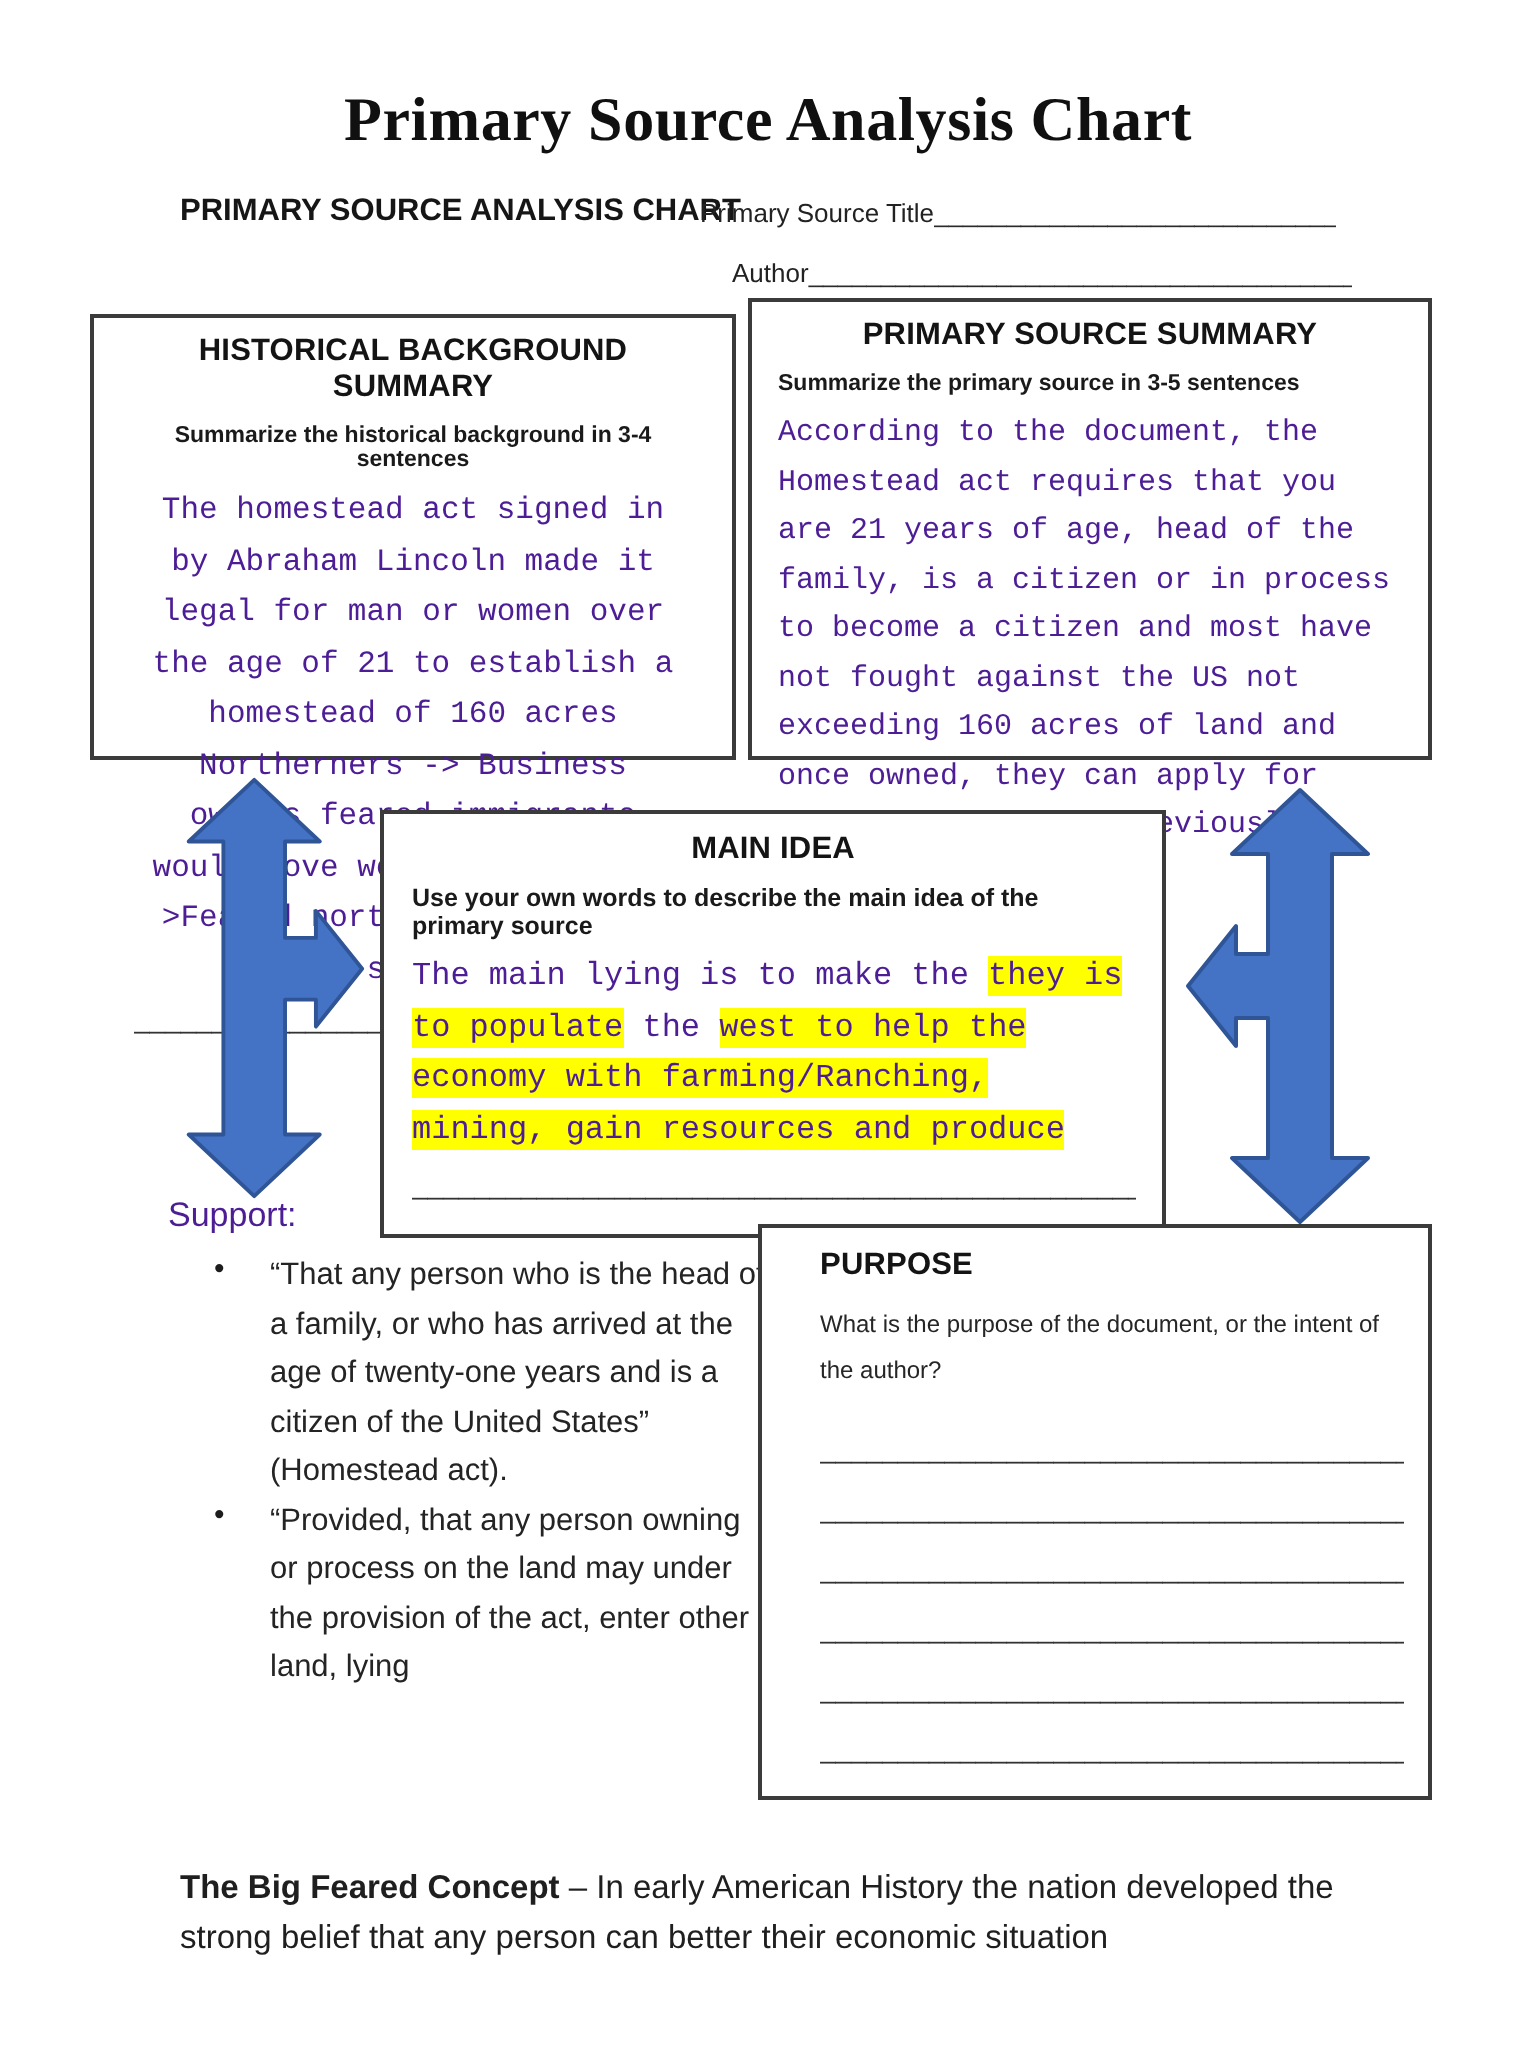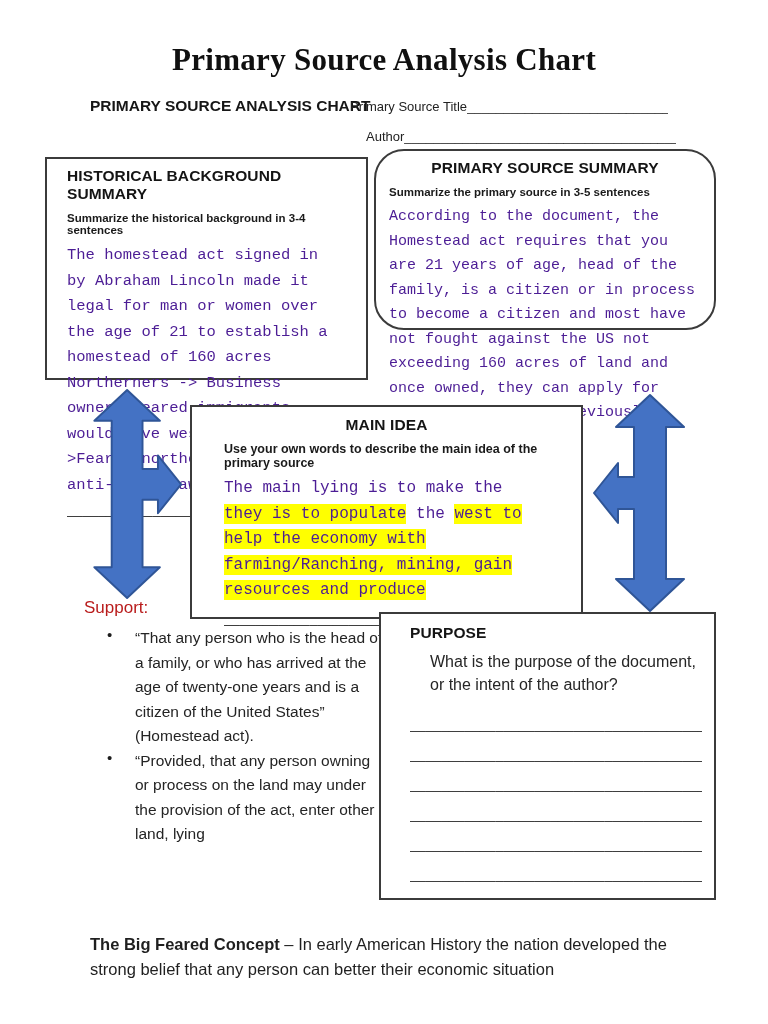--- a/index.html
+++ b/index.html
@@ -12,43 +12,43 @@
     font-family:"Liberation Serif","DejaVu Serif",serif;font-weight:bold;
     font-size:31px;color:#101010;letter-spacing:0.3px;
   }
   .hdr-label{position:absolute;left:90px;top:97px;font-size:15.5px;font-weight:bold;color:#161616;}
   .field-row{position:absolute;display:flex;font-size:13px;color:#222;}
   .field-title{left:350px;top:99px;width:318px;}
   .field-author{left:366px;top:129px;width:310px;text-align:right;}
   .uline{flex:1;overflow:hidden;white-space:nowrap;letter-spacing:0;color:#2a2a2a;}
 
   .box{position:absolute;border:2px solid #3b3b3b;background:#fff;box-sizing:border-box;}
-  #hist-box{left:45px;top:157px;width:323px;height:223px;padding:8px 20px;}
-  #src-box{left:374px;top:149px;width:342px;height:181px;padding:8px 13px;border-radius:30px;}
-  #main-box{left:190px;top:405px;width:393px;height:214px;padding:9px 32px;}
+  #hist-box{left:45px;top:157px;width:323px;height:223px;padding:8px 20px;text-align:center;}
+  #src-box{left:374px;top:149px;width:342px;height:231px;padding:8px 13px;}
+  #main-box{left:190px;top:405px;width:393px;height:214px;padding:9px 14px;}
   #purpose-box{left:379px;top:612px;width:337px;height:288px;padding:10px 12px;}
 
   .box-heading{font-size:15.5px;font-weight:bold;color:#141414;letter-spacing:0.1px;}
   .centered{text-align:center;}
   .instruction{font-size:11.5px;font-weight:bold;margin-top:9px;color:#1a1a1a;}
   .box-body{font-size:15.5px;line-height:25.5px;margin-top:7px;color:#4c1d95;font-family:Liberation Mono, monospace;}
   #src-box .box-body{font-size:15px;line-height:24.5px;}
   #main-box .instruction{font-weight:bold;font-size:12.5px;margin-top:8px;}
   #main-box .box-body{font-size:16px;line-height:25.5px;margin-top:6px;}
   .hl{padding:1px 0;}
 
   .blank-row{overflow:hidden;white-space:nowrap;font-size:14px;color:#333;}
   #hist-blank{width:298px;margin-top:3px;}
   #main-blank{width:362px;margin-top:6px;}
 
-  .purpose-q{font-size:16px;line-height:22.5px;margin-top:9px;color:#262626;margin-left:20px;}
+  .purpose-q{font-size:12px;line-height:22.5px;margin-top:9px;color:#262626;}
   .purpose-lines{margin-top:10px;}
   .purpose-line{height:30px;line-height:36px;overflow:hidden;white-space:nowrap;font-size:14px;color:#333;}
 
-  .support-label{position:absolute;left:84px;top:598px;font-size:17px;color:#b91c1c;}
+  .support-label{position:absolute;left:84px;top:598px;font-size:17px;color:#4c1d95;}
   .support-list{position:absolute;left:107px;top:626px;width:276px;margin:0;padding:0;list-style:none;}
   .support-list li{display:flex;}
   .dot{width:28px;font-size:15px;color:#1d1d1d;}
   .btxt{flex:1;font-size:15.5px;line-height:24.5px;color:#242424;}
 
   .arrow{position:absolute;}
   #arrow-left{left:75px;top:388px;}
   #arrow-right{left:592px;top:393px;}
 
   .big-picture{position:absolute;left:90px;top:932px;width:592px;font-size:16.5px;line-height:25px;color:#1f1f1f;}

